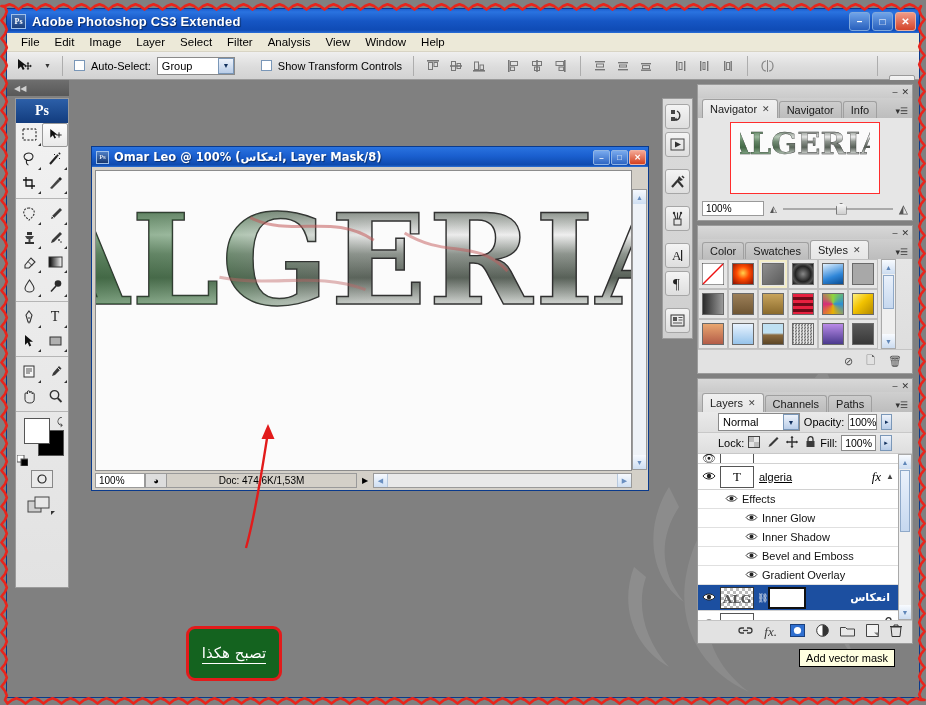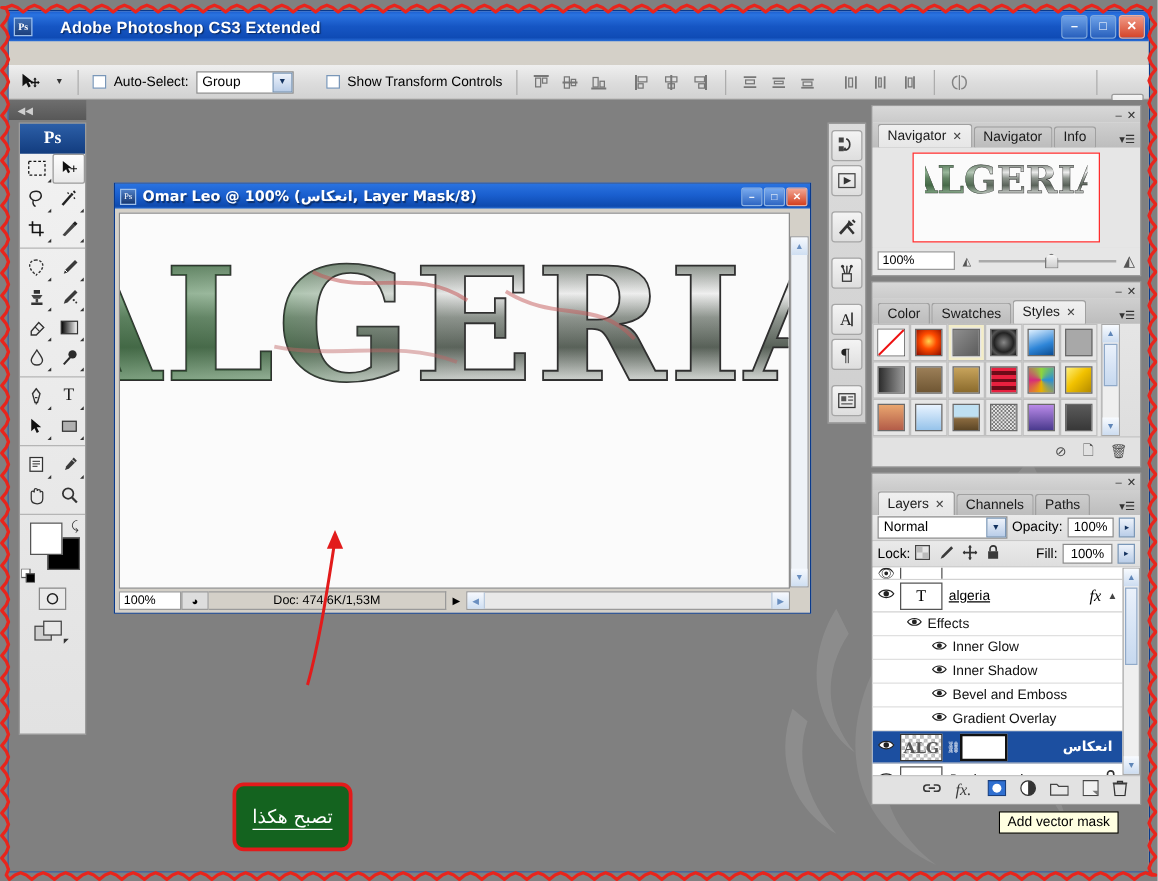--- a/index.html
+++ b/index.html
@@ -41,21 +41,21 @@
   }
   #titlebar .ps-mini {
     width: 15px; height: 15px;
     background: linear-gradient(to bottom,#3f6fb5,#1c3f7c);
     color:#fff; font-size:8px; font-weight:bold;
     display:flex; align-items:center; justify-content:center;
     border:1px solid #9fc0e8;
     font-family:"Liberation Serif", serif;
   }
   #titlebar .ttl {
-    color:#fff; font-weight:bold; font-size:13px; margin-left:22px;
+    color:#fff; font-weight:bold; font-size:13px; margin-left:6px;
     text-shadow: 1px 1px 1px rgba(0,0,0,.5);
     font-family:"Liberation Sans", sans-serif;
     letter-spacing:.2px;
   }
   #titlebar .wbtns { margin-left:auto; display:flex; gap:2px; padding-right:3px; }
   .wbtn {
     width:21px; height:19px; border:1px solid #7fa8dd;
     background: linear-gradient(to bottom,#6fa3e8,#2860bd);
     border-radius:3px; position:relative;
     display:flex;align-items:center;justify-content:center;
@@ -308,21 +308,21 @@
     display:flex;align-items:center;justify-content:center;font-size:7px;color:#5f86b8;}
   .pscroll .thumb { height:34px; margin:1px; background:linear-gradient(to bottom,#eaf1fb,#c6d8ef); border:1px solid #8fa9c9;}
   .pscroll .ar.bot { margin-top:auto; }
   #stylesfooter {
     display:flex; align-items:center; justify-content:flex-end; gap:13px;
     padding:2px 10px 2px 0; background:#e2e2e2; border-top:1px solid #c4c4c4;
     font-size:11px; color:#4a4a4a;
   }
 
   
-  .lrow { display:flex; align-items:center; height:21px; font-size:11px; padding:0 4px; gap:4px;
+  .lrow { display:flex; align-items:center; height:21px; font-size:11px; padding:0 20px; gap:4px;
     background:linear-gradient(to bottom,#eaeaea,#dedede); border-bottom:1px solid #c8c8c8;}
   .lsel {
     height:18px; background:#fff; border:1px solid #8a8a8a;
     display:flex;align-items:center; padding-left:4px; font-size:11px; position:relative;
     width:112px;
   }
   .lsel .arrowbox { position:absolute; right:0; top:0; width:16px;height:16px;
     background:linear-gradient(to bottom,#eef3fb,#b9cde8); border:1px solid #7a97b8;
     display:flex;align-items:center;justify-content:center;font-size:7px;color:#12315e;}
   .numbox { width:40px;height:16px;background:#fff;border:1px solid #8a8a8a;
@@ -384,20 +384,32 @@
     <div id="titlebar">
       <div class="ps-mini">Ps</div>
       <div class="ttl">Adobe Photoshop CS3 Extended</div>
       <div class="wbtns">
         <div class="wbtn">–</div>
         <div class="wbtn">□</div>
         <div class="wbtn close">✕</div>
       </div>
     </div>
 
+    <div id="menubar">
+      <div class="mi">File</div>
+      <div class="mi">Edit</div>
+      <div class="mi">Image</div>
+      <div class="mi">Layer</div>
+      <div class="mi">Select</div>
+      <div class="mi">Filter</div>
+      <div class="mi">Analysis</div>
+      <div class="mi">View</div>
+      <div class="mi">Window</div>
+      <div class="mi">Help</div>
+    </div>
 
     <div id="optionsbar">
       <div class="opt-tool">
         <svg width="16" height="16" viewBox="0 0 16 16">
           <path d="M2 1 L2 11 L5 8.4 L6.8 12 L8.6 11 L6.8 7.6 L10.4 7.6 Z" fill="#111"></path>
           <path d="M12 5 L12 11 M9 8 L15 8" stroke="#111" stroke-width="1.1" fill="none"></path>
           <path d="M12 4 l1.4 1.6 h-2.8z M12 12 l1.4 -1.6 h-2.8z M8.2 8 l1.6 -1.4 v2.8z M15.8 8 l-1.6 -1.4 v2.8z" fill="#111"></path>
         </svg>
       </div>
       <span class="chev-sm">▼</span>

